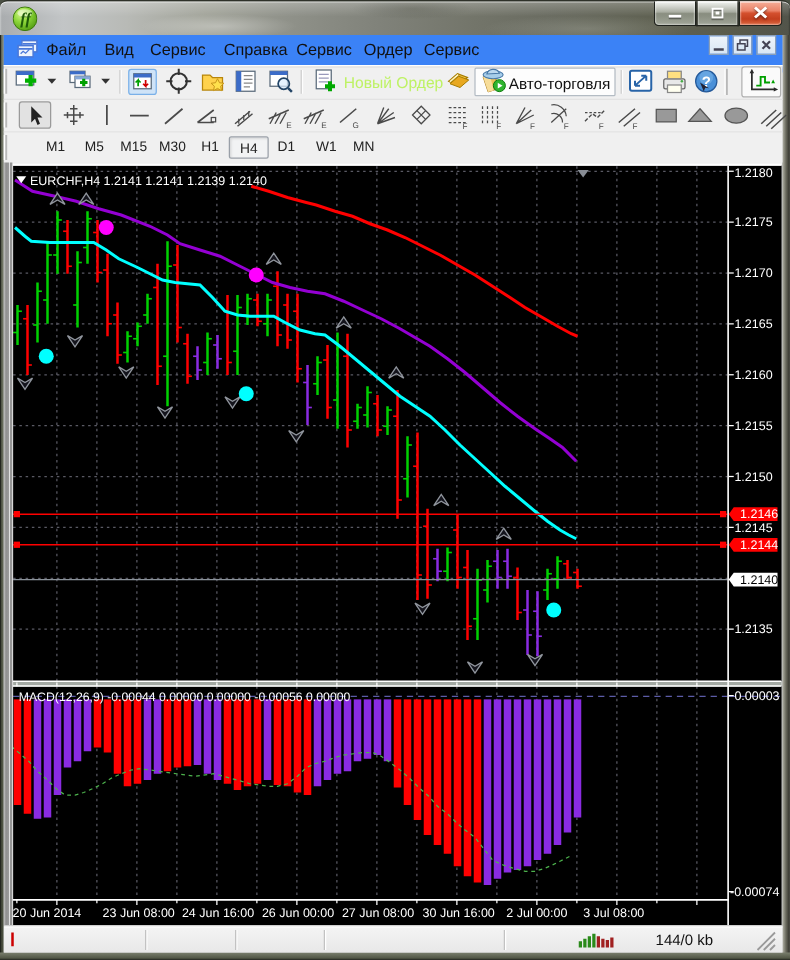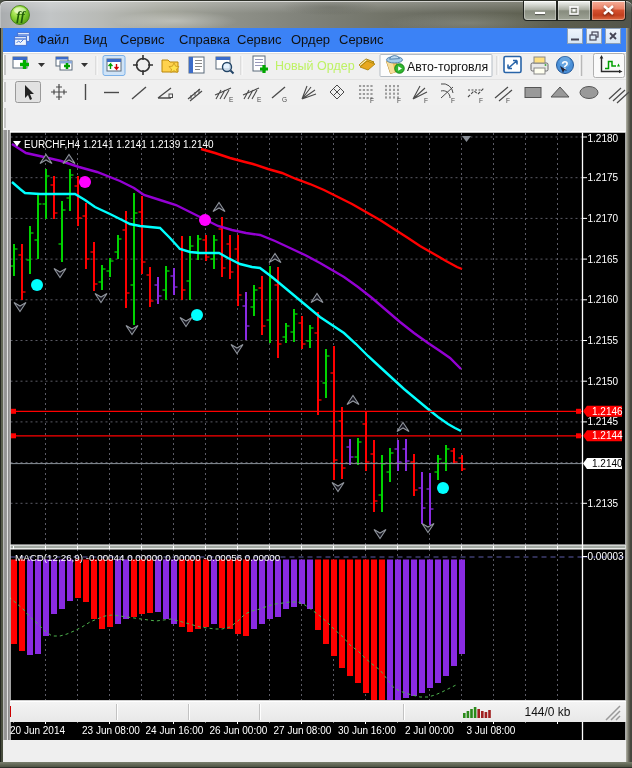--- a/index.html
+++ b/index.html
@@ -24,21 +24,21 @@
 #menurow .mi{position:absolute;top:4px;font-size:13px;color:#111}
 #tb1{top:24px;height:27px;border-top:1px solid #fff;box-shadow:0 1px 0 #dcdcdc inset}
 #tb2{top:51px;height:26px;border-top:1px solid #e3e3e3}
 #tb3{top:77px;height:25px;border-top:1px solid #e3e3e3}
 .tfb{position:absolute;top:3px;width:28px;height:18px;line-height:18px;text-align:center;font-size:11px;color:#222}
 .tfb.pressed{border:1px solid #9aa0a8;background:#f2f3f4;border-radius:2px;box-shadow:inset 1px 1px 2px rgba(0,0,0,.12)}
 .mdib{position:absolute;top:0;width:16px;height:16px;background:linear-gradient(180deg,#eef4fb,#d8e6f4);border:1px solid #8ca0b8;color:#445;}
 .wbtn{position:absolute;top:0px;height:20px;border:1px solid #20231e;border-top:none;
  background:linear-gradient(180deg,rgba(252,254,252,.92),rgba(205,210,200,.65) 45%,rgba(168,175,162,.55) 52%,rgba(190,196,184,.7));box-shadow:inset 0 1px 0 rgba(255,255,255,.7),inset 0 0 0 1px rgba(255,255,255,.35)}
 #wclose{background:linear-gradient(180deg,#f6b09b 0,#ea8368 40%,#d4502e 50%,#c33f1e 75%,#dd6a42 100%);}
-#statusbar{position:absolute;left:2.5px;top:700px;width:623px;height:22px;background:linear-gradient(180deg,#f4f4f4,#e8e8e8);border-top:1px solid #cfcfcf;box-shadow:inset 0 1px 0 #fff}
+#statusbar{position:absolute;left:2.5px;top:740px;width:623px;height:22px;background:linear-gradient(180deg,#f4f4f4,#e8e8e8);border-top:1px solid #cfcfcf;box-shadow:inset 0 1px 0 #fff}
 .ssep{position:absolute;top:3px;width:1px;height:16px;background:#c2c2c2;box-shadow:1px 0 0 #fff}
 #kb{position:absolute;right:55px;top:4px;font-size:12px;color:#111}
 </style></head>
 <body>
 <div id="win">
  <div id="titlebar">
   <svg id="fflogo" width="20" height="20">
         <defs>
           <radialGradient id="gg" cx="35%" cy="28%" r="80%">
             <stop offset="0" stop-color="#d8f890"></stop>
@@ -87,20 +87,31 @@
     <div class="mdib" style="left:583.5px"><svg width="14" height="14">
             <rect x="5" y="3" width="6" height="5" fill="none" stroke="#445" stroke-width="1.2"></rect>
             <rect x="3" y="6" width="6" height="5" fill="#dce9f5" stroke="#445" stroke-width="1.2"></rect>
           </svg></div>
     <div class="mdib" style="left:602.5px"><svg width="14" height="14">
             <path d="M4 4 l6,6 M10 4 l-6,6" stroke="#445" stroke-width="1.8"></path>
           </svg></div>
   </div>
   <div class="row" id="tb1"></div>
   <div class="row" id="tb2"></div>
+  <div class="row" id="tb3">
+        <div class="tfb" style="left:28px">M1</div>
+        <div class="tfb" style="left:59px">M5</div>
+        <div class="tfb" style="left:90.5px">M15</div>
+        <div class="tfb" style="left:121.5px">M30</div>
+        <div class="tfb" style="left:151.5px">H1</div>
+        <div class="tfb pressed" style="left:180.5px;width:32px">H4</div>
+        <div class="tfb" style="left:212.5px">D1</div>
+        <div class="tfb" style="left:244.5px">W1</div>
+        <div class="tfb" style="left:274.5px">MN</div>
+      </div>
  </div>
  <svg width="632" height="135" viewBox="0 0 632 135" style="position:absolute;left:0;top:0">
 <line x1="3.5" y1="55" x2="3.5" y2="75" stroke="#ffffff" stroke-width="1"></line>
 <line x1="5.0" y1="55" x2="5.0" y2="75" stroke="#b8b8b8" stroke-width="1.5"></line>
 <line x1="3.5" y1="82" x2="3.5" y2="102" stroke="#ffffff" stroke-width="1"></line>
 <line x1="5.0" y1="82" x2="5.0" y2="102" stroke="#b8b8b8" stroke-width="1.5"></line>
 <line x1="3.5" y1="108" x2="3.5" y2="128" stroke="#ffffff" stroke-width="1"></line>
 <line x1="5.0" y1="108" x2="5.0" y2="128" stroke="#b8b8b8" stroke-width="1.5"></line>
 <line x1="96" y1="56" x2="96" y2="75" stroke="#c9c9c9"></line>
 <line x1="97" y1="56" x2="97" y2="75" stroke="#fdfdfd"></line>

